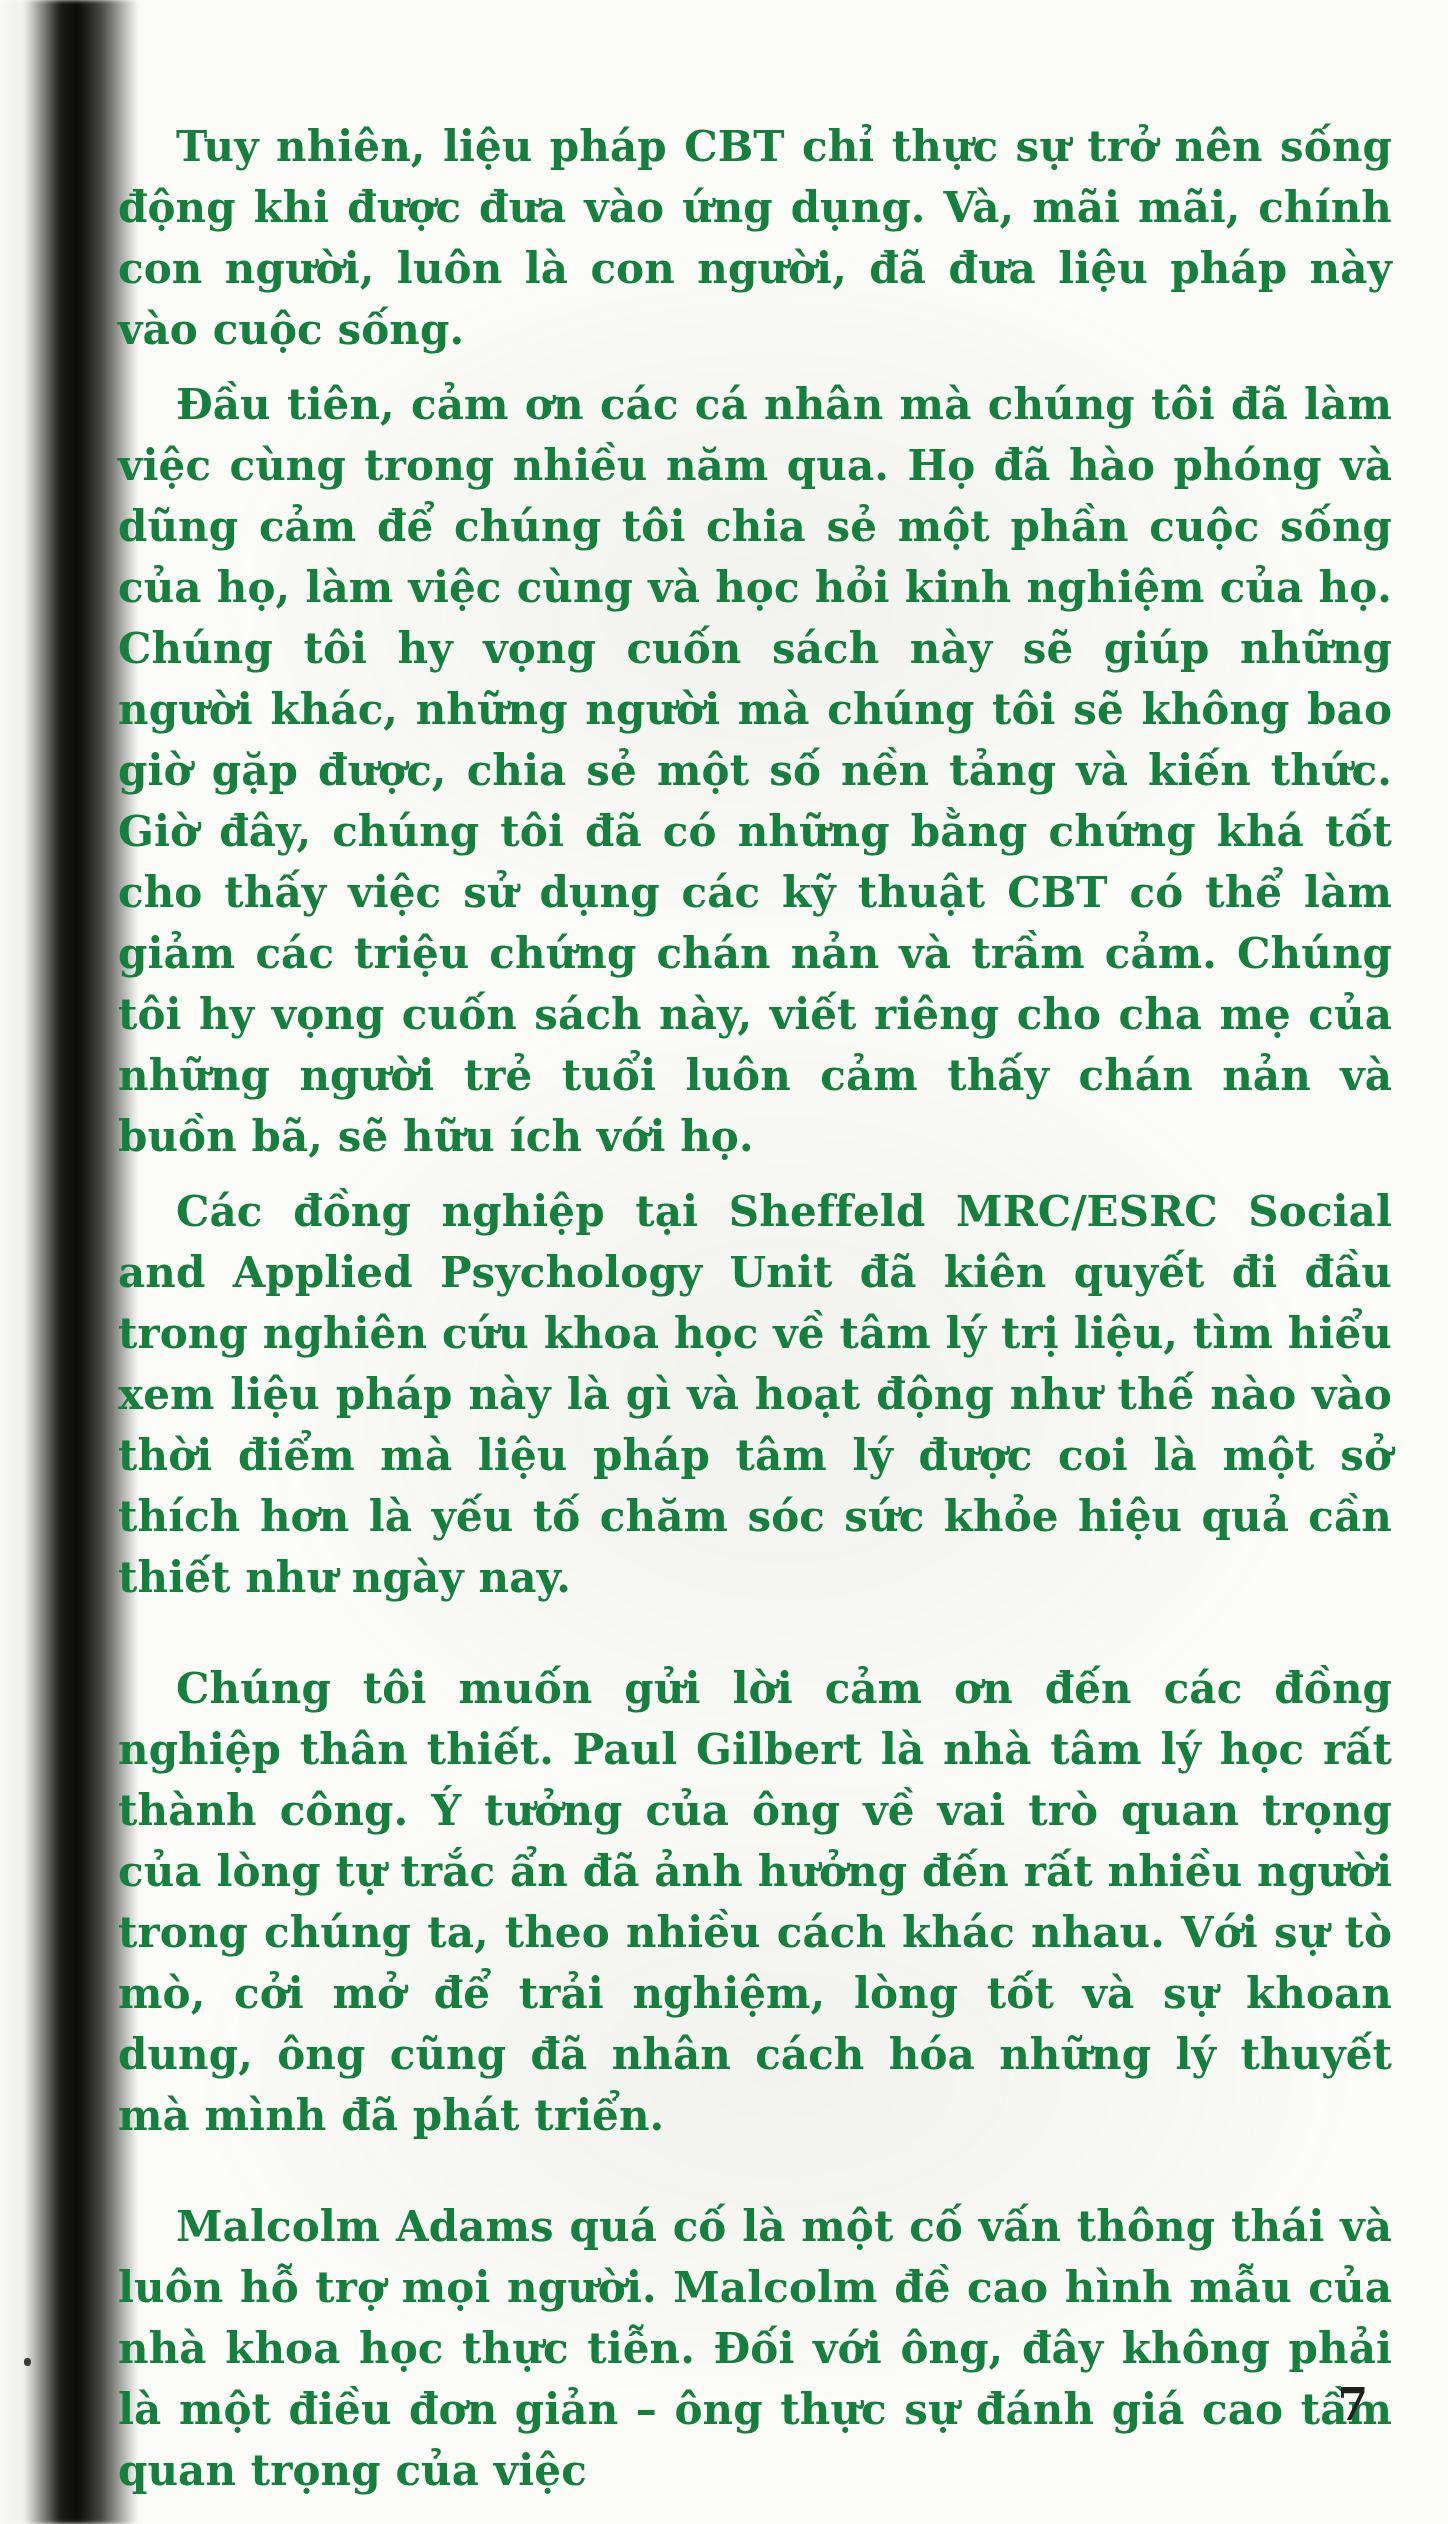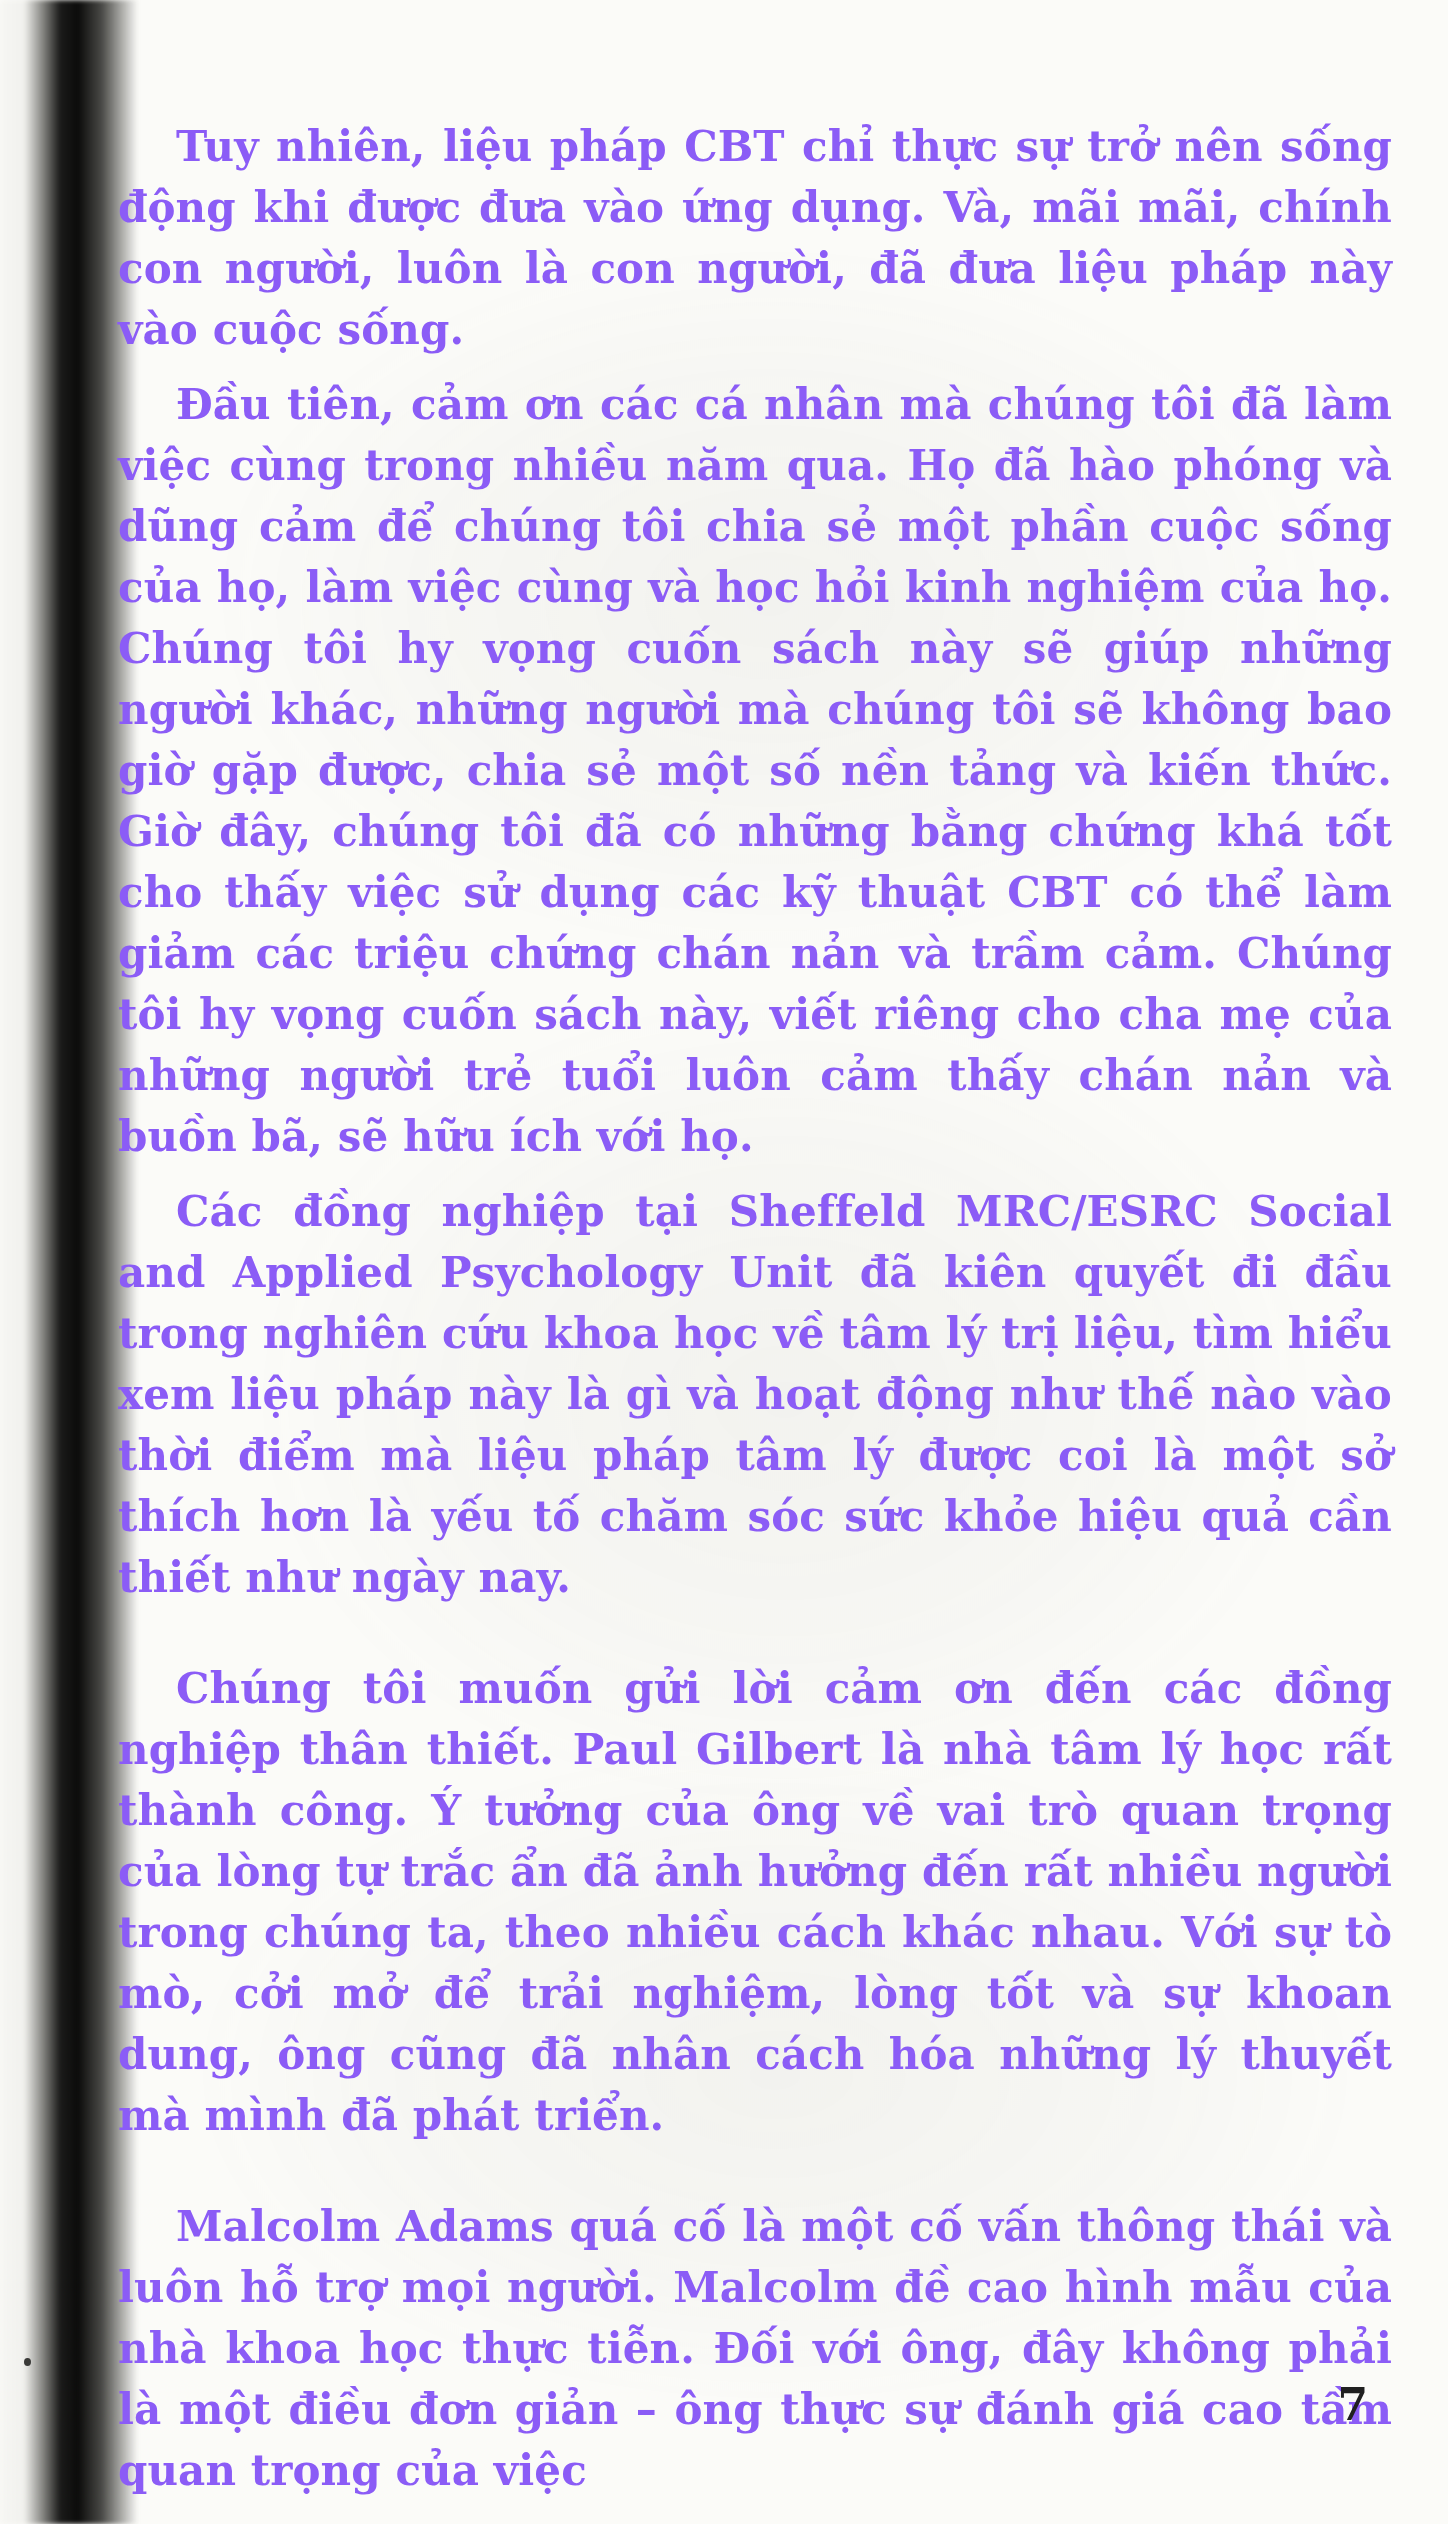--- a/index.html
+++ b/index.html
@@ -46,21 +46,21 @@
   }
   .ghost.g1 { top: 250px;  left: 220px; width: 1100px; height: 700px; }
   .ghost.g2 { top: 1000px; left: 260px; width: 1050px; height: 800px; }
   .ghost.g3 { top: 1750px; left: 200px; width: 1150px; height: 650px; }
 
   .text-block {
     position: absolute;
     top: 116px;
     left: 118px;
     width: 1274px;
-    color: #8b5cf6;
+    color: #15803d;
     font-size: 42px;
     line-height: 61px;
     font-weight: 700;
     text-align: justify;
     letter-spacing: 0.1px;
   }
 
   .text-block p {
     margin: 0 0 14px 0;
     text-indent: 58px;

